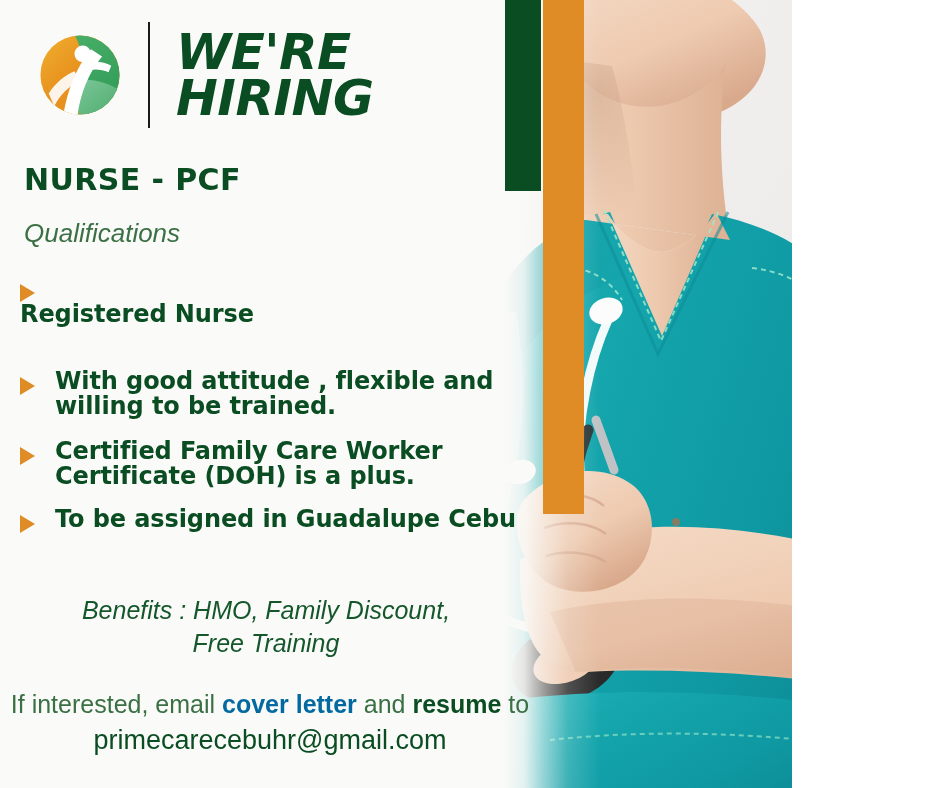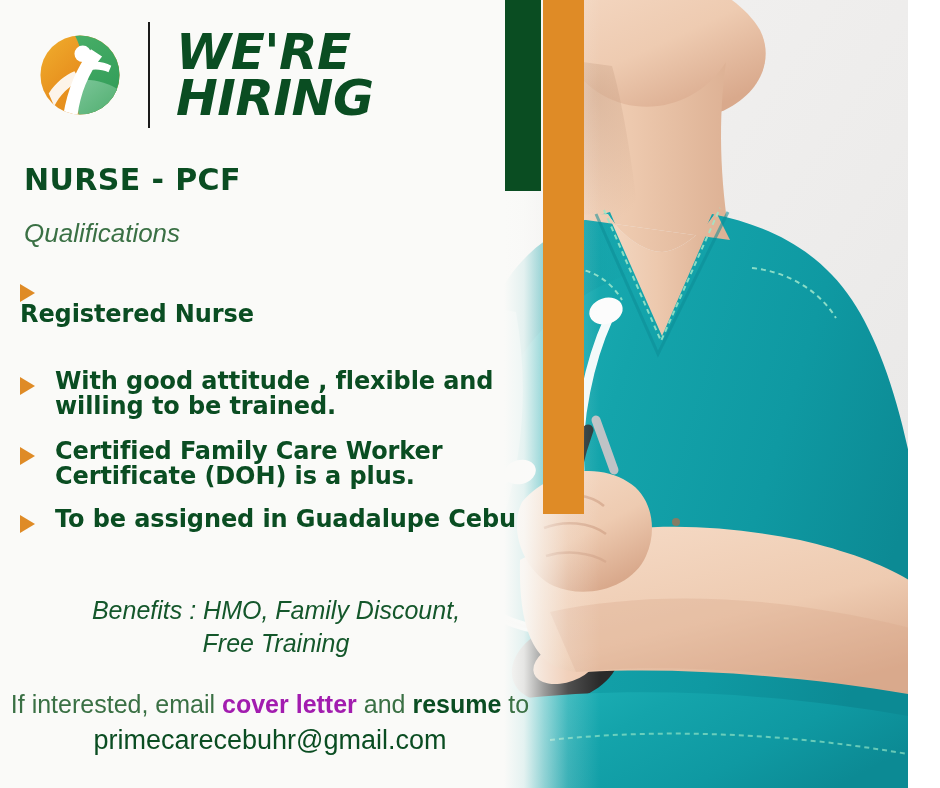--- a/index.html
+++ b/index.html
@@ -3,21 +3,21 @@
 <meta charset="utf-8">
 <title>Hiring Poster</title>
 <style>
   html, body {
     margin: 0;
     padding: 0;
     background: #ffffff;
   }
   #poster {
     position: relative;
-    width: 908px;
+    width: 792px;
     height: 788px;
     overflow: hidden;
     background: #FAFAF8;
     font-family: "DejaVu Sans", "Liberation Sans", sans-serif;
   }
 
   
   .photo-layer {
     position: absolute;
     left: 400px;
@@ -126,21 +126,21 @@
   .bullet-text {
     font-size: 24px;
     font-weight: bold;
     line-height: 1.04;
     letter-spacing: -0.1px;
   }
 
   
   .benefits {
     position: absolute;
-    left: 16px; top: 594px;
+    left: 6px; top: 594px;
     width: 520px;
     text-align: center;
     font-size: 25px;
     font-style: italic;
     font-family: "Liberation Sans", sans-serif;
     line-height: 1.3;
     white-space: pre-line;
   }
 
   
@@ -338,17 +338,17 @@
     <li class="bullet">
       <span class="bullet-marker" style="border-left-color: rgb(223, 139, 38);"></span>
       <span class="bullet-text" style="color: rgb(10, 77, 34);">To be assigned in Guadalupe Cebu</span>
     </li>
   </ul>
 
   <div class="benefits" style="color: rgb(20, 87, 43);">Benefits : HMO, Family Discount,
 Free Training</div>
 
   <div class="contact">
-    <span class="lite" style="color: rgb(58, 112, 68);">If interested, email </span><span class="bold" style="color: #a21caf;">cover letter</span><span class="lite" style="color: rgb(58, 112, 68); margin-top: 24px;"> and </span><span class="bold" style="color: rgb(10, 77, 34);">resume</span><span class="lite" style="color: rgb(58, 112, 68);"> to</span>
+    <span class="lite" style="color: rgb(58, 112, 68);">If interested, email </span><span class="bold" style="color: #0369a1;">cover letter</span><span class="lite" style="color: rgb(58, 112, 68); margin-top: 24px;"> and </span><span class="bold" style="color: rgb(10, 77, 34);">resume</span><span class="lite" style="color: rgb(58, 112, 68);"> to</span>
     <span class="contact-email" style="color: rgb(10, 77, 34);">primecarecebuhr@gmail.com</span>
   </div>
 
 </div>
 
 </body></html>

